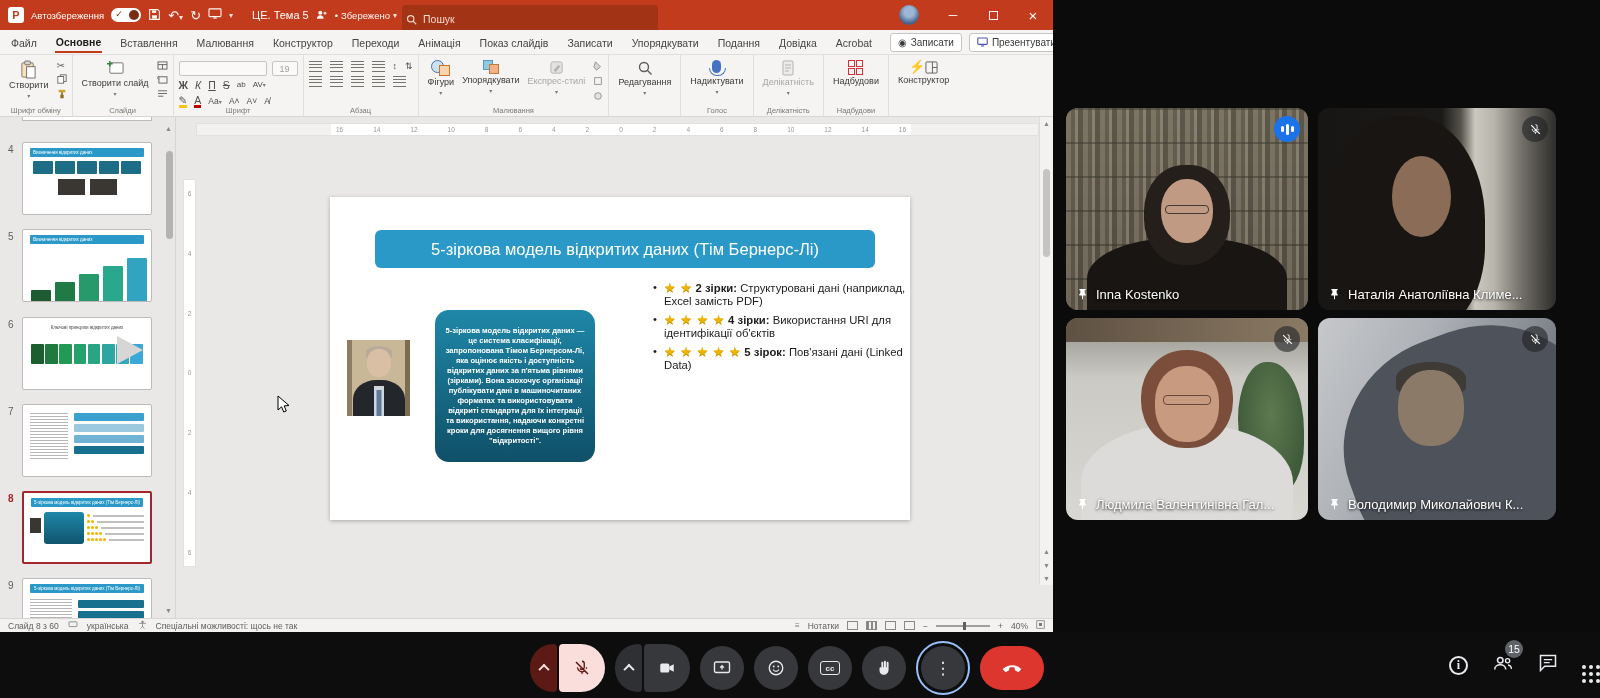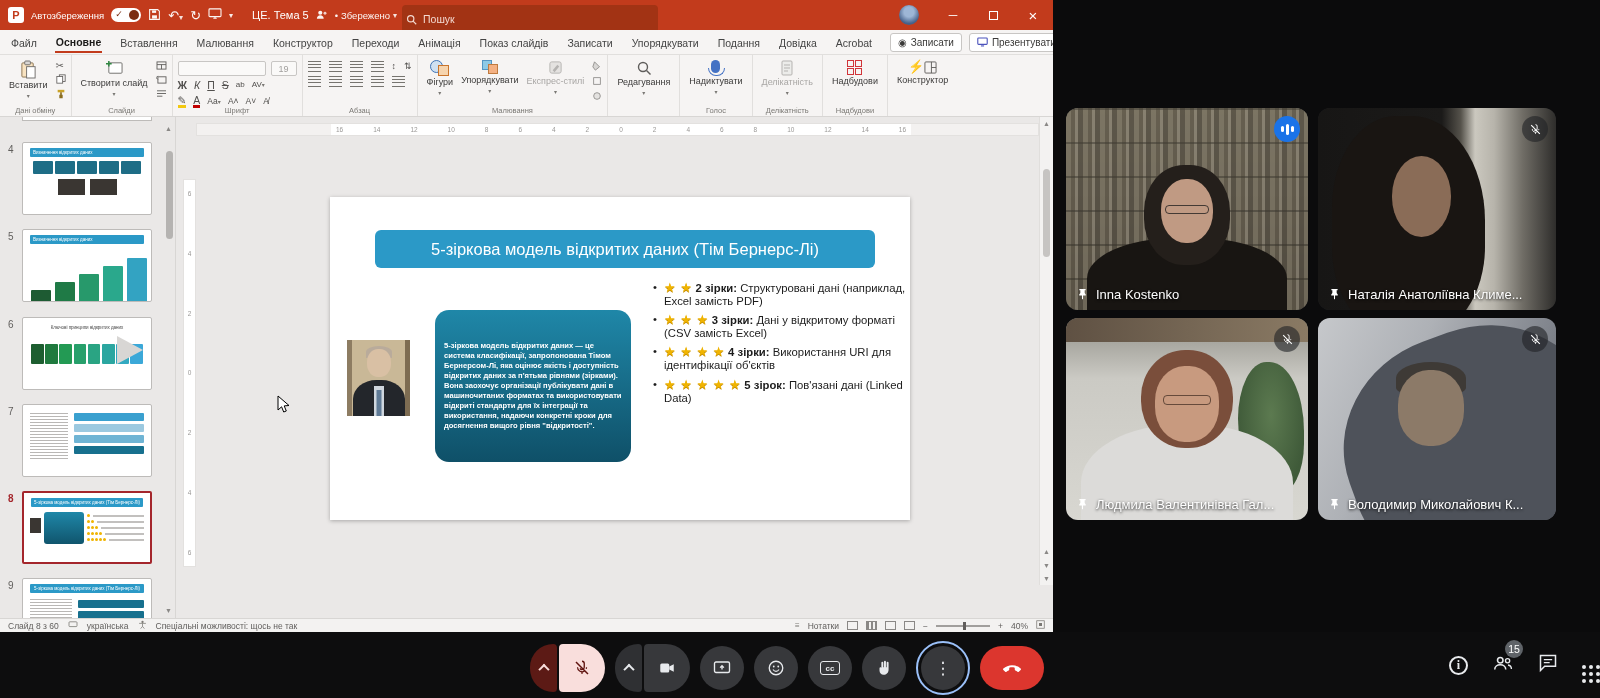--- a/index.html
+++ b/index.html
@@ -118,21 +118,21 @@
 .rulerH .band{position:absolute;left:134px;width:580px;top:0;bottom:0;background:#fff;display:flex;justify-content:space-between;align-items:center;padding:0 5px;font-size:6.5px;color:#9a9896}
 .rulerV{position:absolute;left:7px;top:62px;width:13px;height:388px;background:#fff;border:1px solid #e3e1df;display:flex;flex-direction:column;justify-content:space-between;align-items:center;padding:10px 0;font-size:6.5px;color:#9a9896}
 .canvas{position:absolute;left:154px;top:80px;width:580px;height:323px;background:#fff;box-shadow:0 1px 4px rgba(0,0,0,.28)}
 .sl-title{position:absolute;left:45px;top:33px;width:500px;height:38px;background:#2b99c7;border-radius:6px;color:#fff;font-size:16.5px;display:flex;align-items:center;justify-content:center;white-space:nowrap}
 .sl-photo{position:absolute;left:17px;top:143px;width:63px;height:76px;background:linear-gradient(90deg,#8d7c62 0 8%,#c9b897 8% 92%,#7d6c52 92%);overflow:hidden}
 .ph-head{position:absolute;left:50%;top:9px;transform:translateX(-50%);width:24px;height:28px;background:#d9c0a4;border-radius:46%}
 .ph-hair{position:absolute;left:50%;top:6px;transform:translateX(-50%);width:26px;height:12px;background:#b9ab9b;border-radius:50% 50% 0 0}
 .ph-suit{position:absolute;left:50%;bottom:-6px;transform:translateX(-50%);width:52px;height:42px;background:#23262b;border-radius:45% 45% 0 0}
 .ph-shirt{position:absolute;left:50%;bottom:0;transform:translateX(-50%);width:10px;height:30px;background:#cfd6de}
 .ph-tie2{position:absolute;left:50%;bottom:0;transform:translateX(-50%);width:5px;height:26px;background:#5f7a96}
-.sl-box{position:absolute;left:105px;top:113px;width:196px;height:152px;border-radius:14px;background:linear-gradient(180deg,#1f87a8,#0f5068);color:#fff;font-size:7.6px;font-weight:bold;line-height:1.32;display:flex;align-items:center;padding:8px 9px}
+.sl-box{position:absolute;left:105px;top:113px;width:160px;height:152px;border-radius:14px;background:linear-gradient(180deg,#1f87a8,#0f5068);color:#fff;font-size:7.6px;font-weight:bold;line-height:1.32;text-align:center;display:flex;align-items:center;padding:8px 9px}
 .sl-bullets{position:absolute;left:323px;top:84px;width:254px;font-size:11.3px;color:#1c1c1c;line-height:1.08}
 .sl-bullets li{list-style:none;position:relative;padding-left:11px;margin-bottom:6px}
 .sl-bullets li::before{content:"•";position:absolute;left:0;top:0}
 .stars{color:#f0b400;font-size:13px;letter-spacing:.5px;text-shadow:0 .5px 0 #c08900}
 .blabel{font-weight:bold}
 .cursor{position:absolute;left:101px;top:278px}
 .sbarV{position:absolute;right:0;top:0;bottom:0;width:14px;background:#f3f2f1;border-left:1px solid #e0dedc}
 .sbarV .thumbbar{position:absolute;left:3px;right:3px;top:52px;height:88px;background:#c6c4c2;border-radius:4px}
 .sb-ic{position:absolute;left:0;right:0;text-align:center;font-size:7px;color:#8a8886}
 
@@ -290,35 +290,35 @@
   </div>
 
   <div class="ribbon">
     <div class="rgroup">
       <span class="bigbtn">
         <svg width="17" height="19" viewBox="0 0 18 20">
             <rect x="2" y="3" width="12" height="15" rx="1" fill="#f8e3c1" stroke="#8a7350" stroke-width="1"></rect>
             <rect x="5" y="1" width="6" height="4" rx="1" fill="#d8d6d4" stroke="#6f6d6b" stroke-width="1"></rect>
             <rect x="7" y="7" width="9" height="12" fill="#fff" stroke="#6f6d6b" stroke-width="1"></rect>
           </svg>
-        <i>Вставити</i>
+        <i>Створити</i>
           <i class="dropv">▾</i>
       </span>
       <span class="smcol">
         <i class="smico">✂</i>
         <i class="smico"><svg width="10" height="10" viewBox="0 0 12 12">
               <rect x="4" y="1" width="7" height="8" fill="none" stroke="#5f5d5b"></rect>
               <rect x="1" y="3" width="7" height="8" fill="#fff" stroke="#5f5d5b"></rect>
             </svg></i>
         <i class="smico"><svg width="10" height="10" viewBox="0 0 12 12">
               <path d="M2 1h8v3H2z" fill="#c9a227"></path>
               <path d="M5 4h2v3H5zM4 7h4v4H4z" fill="#8a6d1f"></path>
             </svg></i>
       </span>
-      <span class="glabel">Дані обміну</span>
+      <span class="glabel">Шрифт обміну</span>
     </div>
 
     <div class="rgroup">
       <span class="bigbtn">
         <svg width="19" height="17" viewBox="0 0 20 18">
             <rect x="4" y="3" width="14" height="11" rx="1" fill="#fff" stroke="#6f6d6b"></rect>
             <path d="M4 1v6M1 4h6" stroke="#2e8540" stroke-width="1.6"></path>
           </svg>
         <i>Створити слайд</i>
           <i class="dropv">▾</i>
@@ -657,21 +657,20 @@
             <i class="ph-head"></i>
             <i class="ph-suit"></i>
             <i class="ph-shirt"></i>
             <i class="ph-tie2"></i>
         </div>
         <div class="sl-box">
             <span>5-зіркова модель відкритих даних — це система класифікації, запропонована Тімом Бернерсом-Лі, яка оцінює якість і доступність відкритих даних за п'ятьма рівнями (зірками). Вона заохочує організації публікувати дані в машиночитаних форматах та використовувати відкриті стандарти для їх інтеграції та використання, надаючи конкретні кроки для досягнення вищого рівня "відкритості".</span>
           </div>
         <ul class="sl-bullets">
           <li><span class="stars">★ ★</span> <span class="blabel">2 зірки:</span><span> Структуровані дані (наприклад, Excel замість PDF)</span></li>
-          <li><span class="stars">★ ★ ★</span> <span class="blabel">3 зірки:</span><span> Дані у відкритому форматі (CSV замість Excel)</span></li>
           <li><span class="stars">★ ★ ★ ★</span> <span class="blabel">4 зірки:</span><span> Використання URI для ідентифікації об'єктів</span></li>
           <li><span class="stars">★ ★ ★ ★ ★</span> <span class="blabel">5 зірок:</span><span> Пов'язані дані (Linked Data)</span></li>
         </ul>
       </div>
 
       <span class="cursor"><svg width="13" height="19" viewBox="0 0 13 19">
             <path d="M1 1v14l3.6-3.2 2.1 5.2 2.6-1-2.1-5.1 4.8-.4z" fill="#fff" stroke="#000" stroke-width="1"></path>
           </svg></span>
 
       <div class="sbarV">

